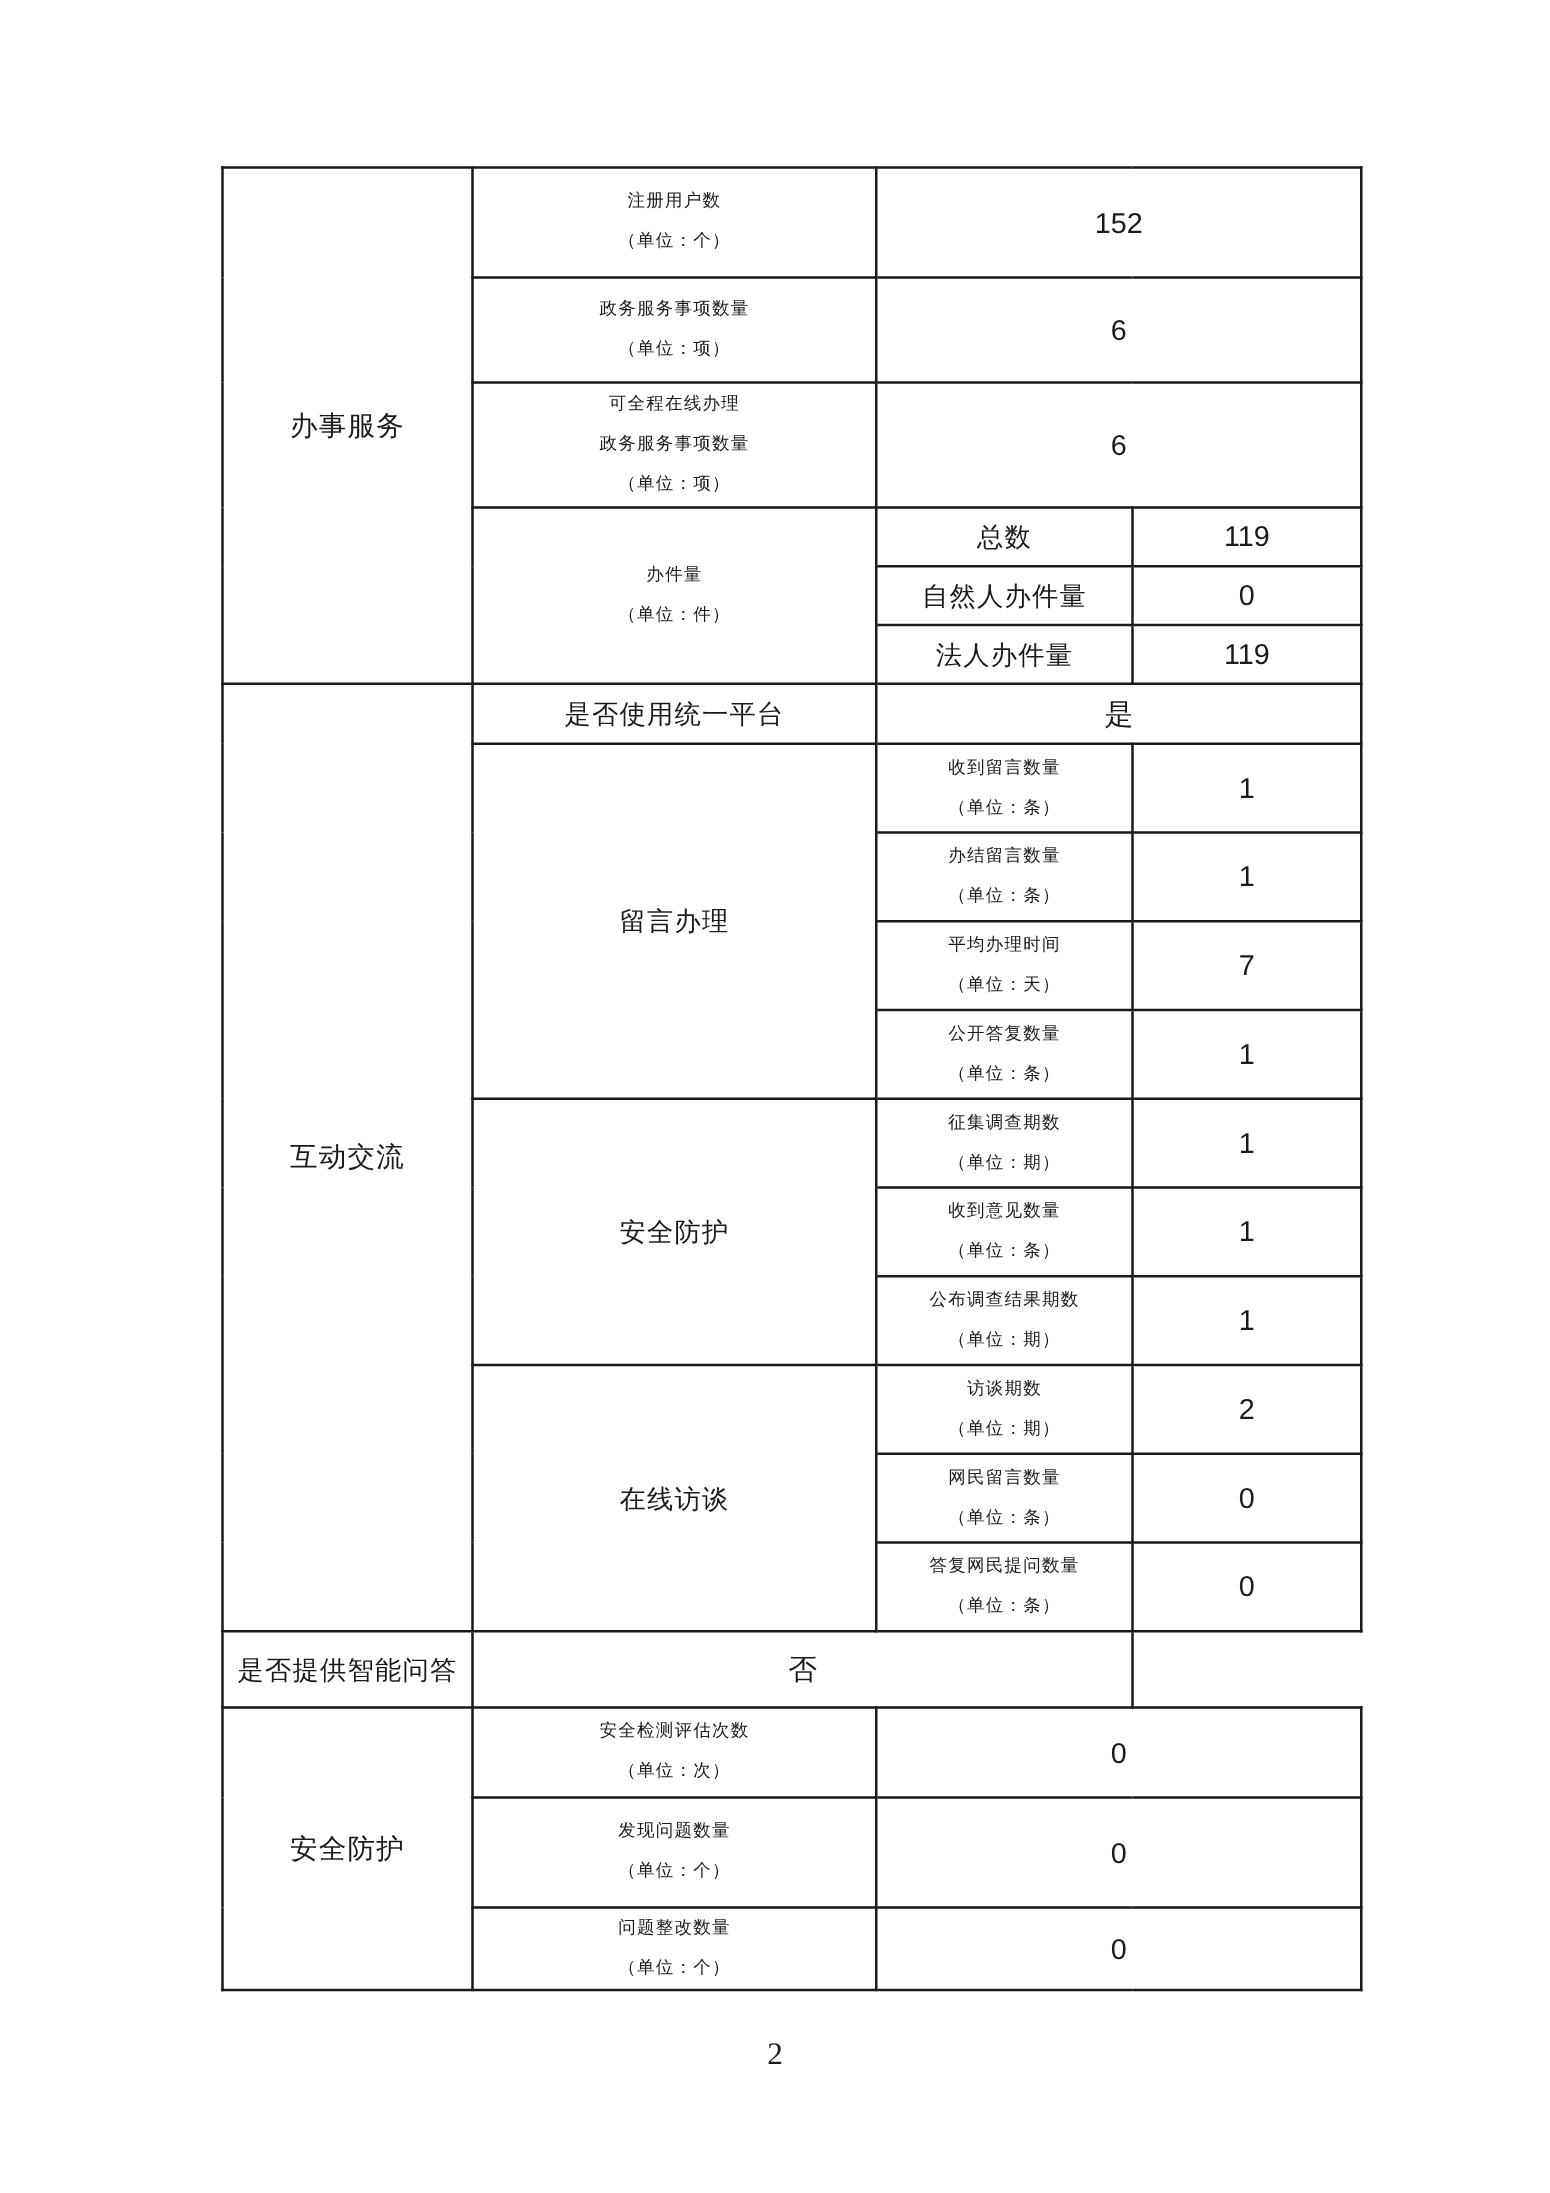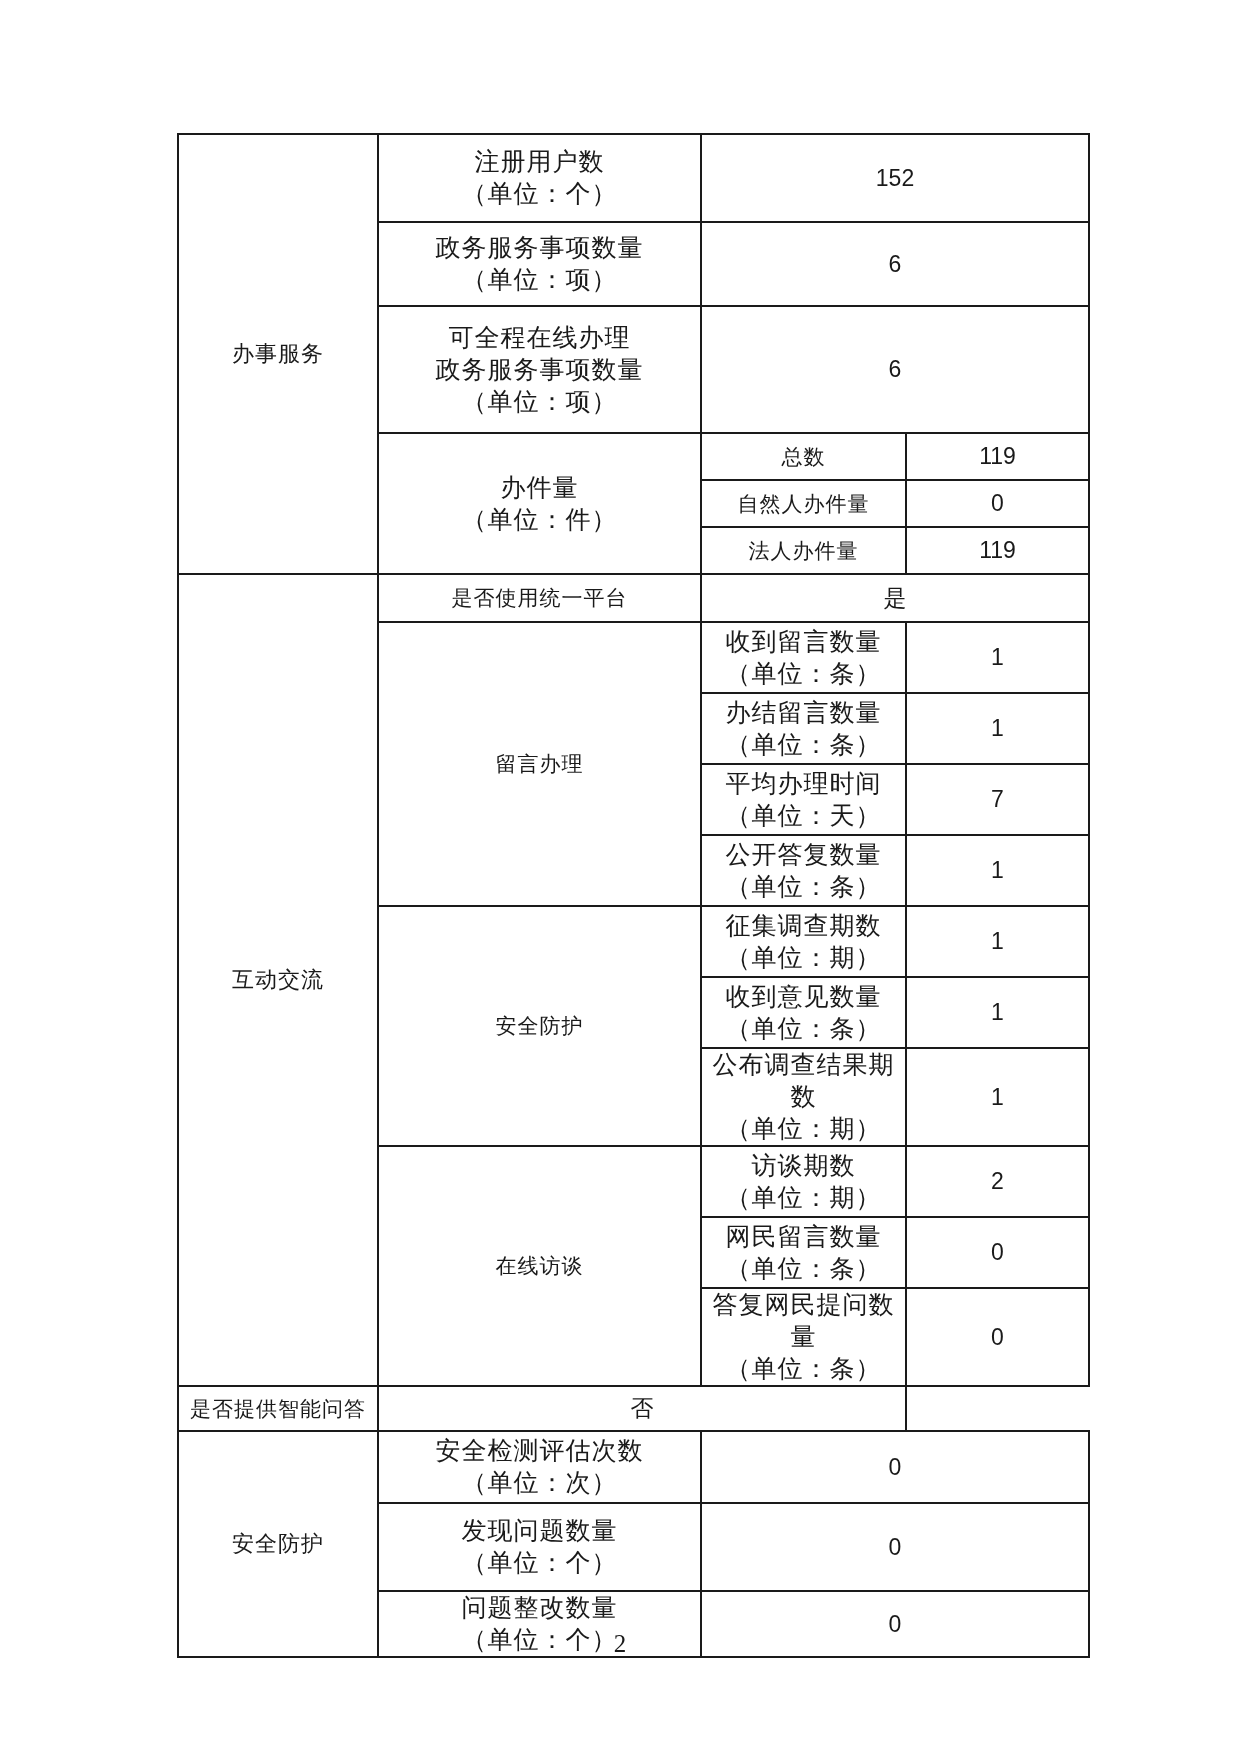--- a/index.html
+++ b/index.html
@@ -27,21 +27,21 @@
     padding: 0;
     text-align: center;
     vertical-align: middle;
     overflow: hidden;
   }
   .cat {
     font-size: 22px;
     letter-spacing: 1px;
   }
   .lbl {
-    font-size: 25px;
+    font-size: 14px;
     line-height: 32px;
     letter-spacing: 1px;
   }
   .lbl div { text-align: center; }
   .sub {
     font-size: 21px;
     letter-spacing: 1px;
   }
   .val {
     font-size: 23px;
@@ -76,21 +76,21 @@
     </td>
     <td colspan="2" class="val">152</td>
   </tr>
   <tr style="height:84px">
     <td class="lbl">
       <div>政务服务事项数量</div>
       <div>（单位：项）</div>
     </td>
     <td colspan="2" class="val">6</td>
   </tr>
-  <tr style="height:127px">
+  <tr style="height:100px">
     <td class="lbl">
       <div>可全程在线办理</div>
       <div>政务服务事项数量</div>
       <div>（单位：项）</div>
     </td>
     <td colspan="2" class="val">6</td>
   </tr>
   <tr style="height:47px">
     <td rowspan="3" class="lbl">
       <div>办件量</div>
@@ -179,21 +179,21 @@
     </td>
     <td class="val">0</td>
   </tr>
   <tr style="height:71px">
     <td class="lbl">
       <div>答复网民提问数量</div>
       <div>（单位：条）</div>
     </td>
     <td class="val">0</td>
   </tr>
-  <tr style="height:45px">
+  <tr style="height:61px">
     <td class="sub">是否提供智能问答</td>
     <td colspan="2" class="val">否</td>
   </tr>
 
   <tr style="height:72px">
     <td rowspan="3" class="cat">安全防护</td>
     <td class="lbl">
       <div>安全检测评估次数</div>
       <div>（单位：次）</div>
     </td>

